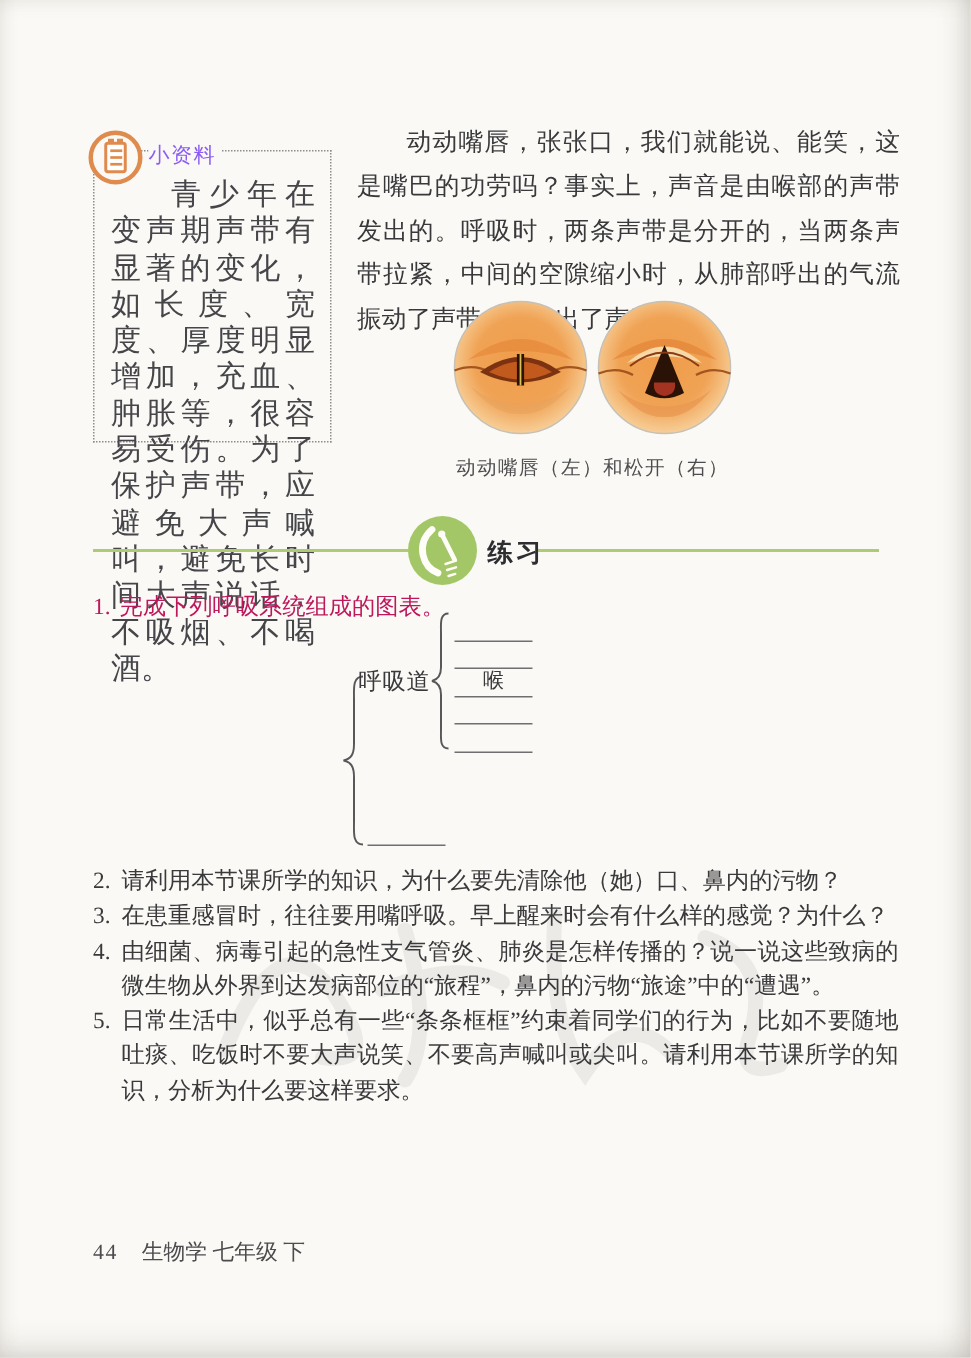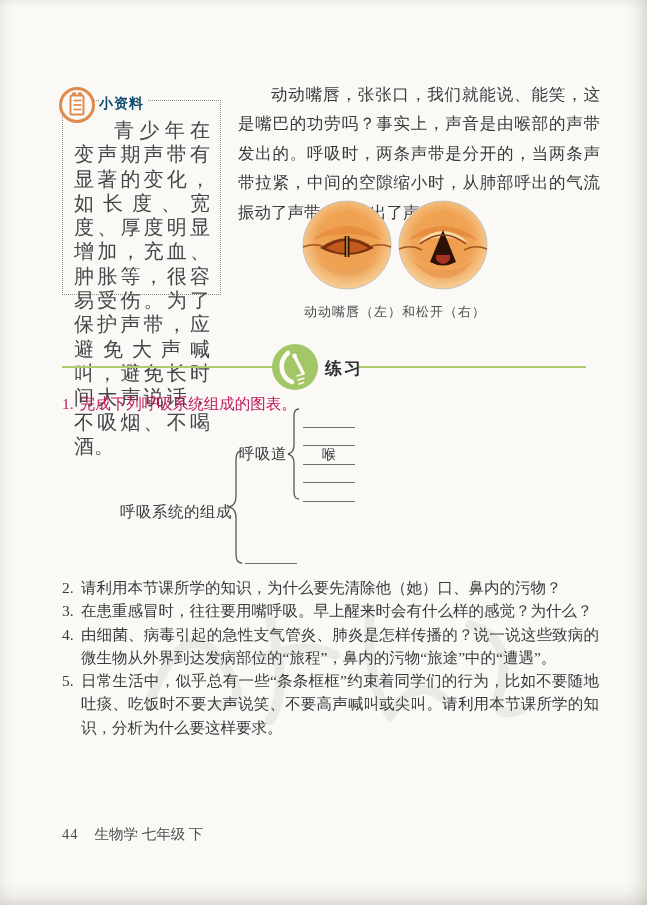--- a/index.html
+++ b/index.html
@@ -10,21 +10,21 @@
                inset 0 -16px 22px -12px rgba(60,50,40,.18),
                inset 10px 0 16px -12px rgba(60,50,40,.10),
                inset 0 10px 16px -12px rgba(60,50,40,.08);
     font-family:"Liberation Serif","DejaVu Serif",serif;
     color:#3a3a3d;
   }
   .abs{position:absolute;}
   
   .info-box{left:62px;top:100px;width:157px;height:193px;border:1px dotted #8f8d88;}
   .info-icon{left:58px;top:86px;width:38px;height:38px;}
-  .info-title{left:99px;top:95px;font-size:14px;font-weight:bold;color:#0c4a6e;
+  .info-title{left:99px;top:95px;font-size:14px;font-weight:normal;color:#8b5cf6;
     background:#faf9f5;padding:0 4px 0 0;letter-spacing:1px;}
   .info-body{left:74px;top:118px;width:136px;font-size:20px;line-height:24.3px;
     text-indent:2em;text-align:justify;color:#46464a;}
   
   .intro{left:238px;top:80px;width:362px;font-size:16.5px;line-height:29.4px;
     text-indent:2em;text-align:justify;color:#39393c;}
   
   .cordL{left:302px;top:200px;}
   .cordR{left:398px;top:200px;}
   .fig-caption{left:280px;top:303px;width:230px;text-align:center;font-size:13px;
@@ -124,21 +124,20 @@
     <path d="M23,13 L31,29" stroke="#fefdf8" stroke-width="3.2" stroke-linecap="round"></path>
     <circle cx="22.5" cy="12" r="2.4" fill="#fefdf8"></circle>
     <path d="M25,32 l7,-2.2 M26,36 l6,-1.8 M27,40 l4.5,-1.4" stroke="#fefdf8" stroke-width="1.6" stroke-linecap="round"></path>
   </svg>
   <div class="abs ex-title">练习</div>
 
   <div class="abs q1">
     <span class="qnum">1.</span><span>完成下列呼吸系统组成的图表。</span>
   </div>
 
-  <div class="abs dg-root">呼吸系统的组成</div>
   <svg class="abs big-brace" width="15" height="114" viewBox="0 0 15 114">
     <path d="M14,1 C7,1 8,9 8,16 L8,46 C8,53 6,56 1,57 C6,58 8,61 8,68 L8,98 C8,105 7,113 14,113" stroke="#58585b" stroke-width="1.3" fill="none"></path>
   </svg>
   <div class="abs dg-branch">呼吸道</div>
   <svg class="abs small-brace" width="13" height="92" viewBox="0 0 13 92">
     <path d="M12,1 C6,1 7,8 7,14 L7,37 C7,42 5,45 1,46 C5,47 7,50 7,55 L7,78 C7,84 6,91 12,91" stroke="#58585b" stroke-width="1.3" fill="none"></path>
   </svg>
   <div class="abs airway-list">
     <div class="airway-item"></div>
     <div class="airway-item"></div>

